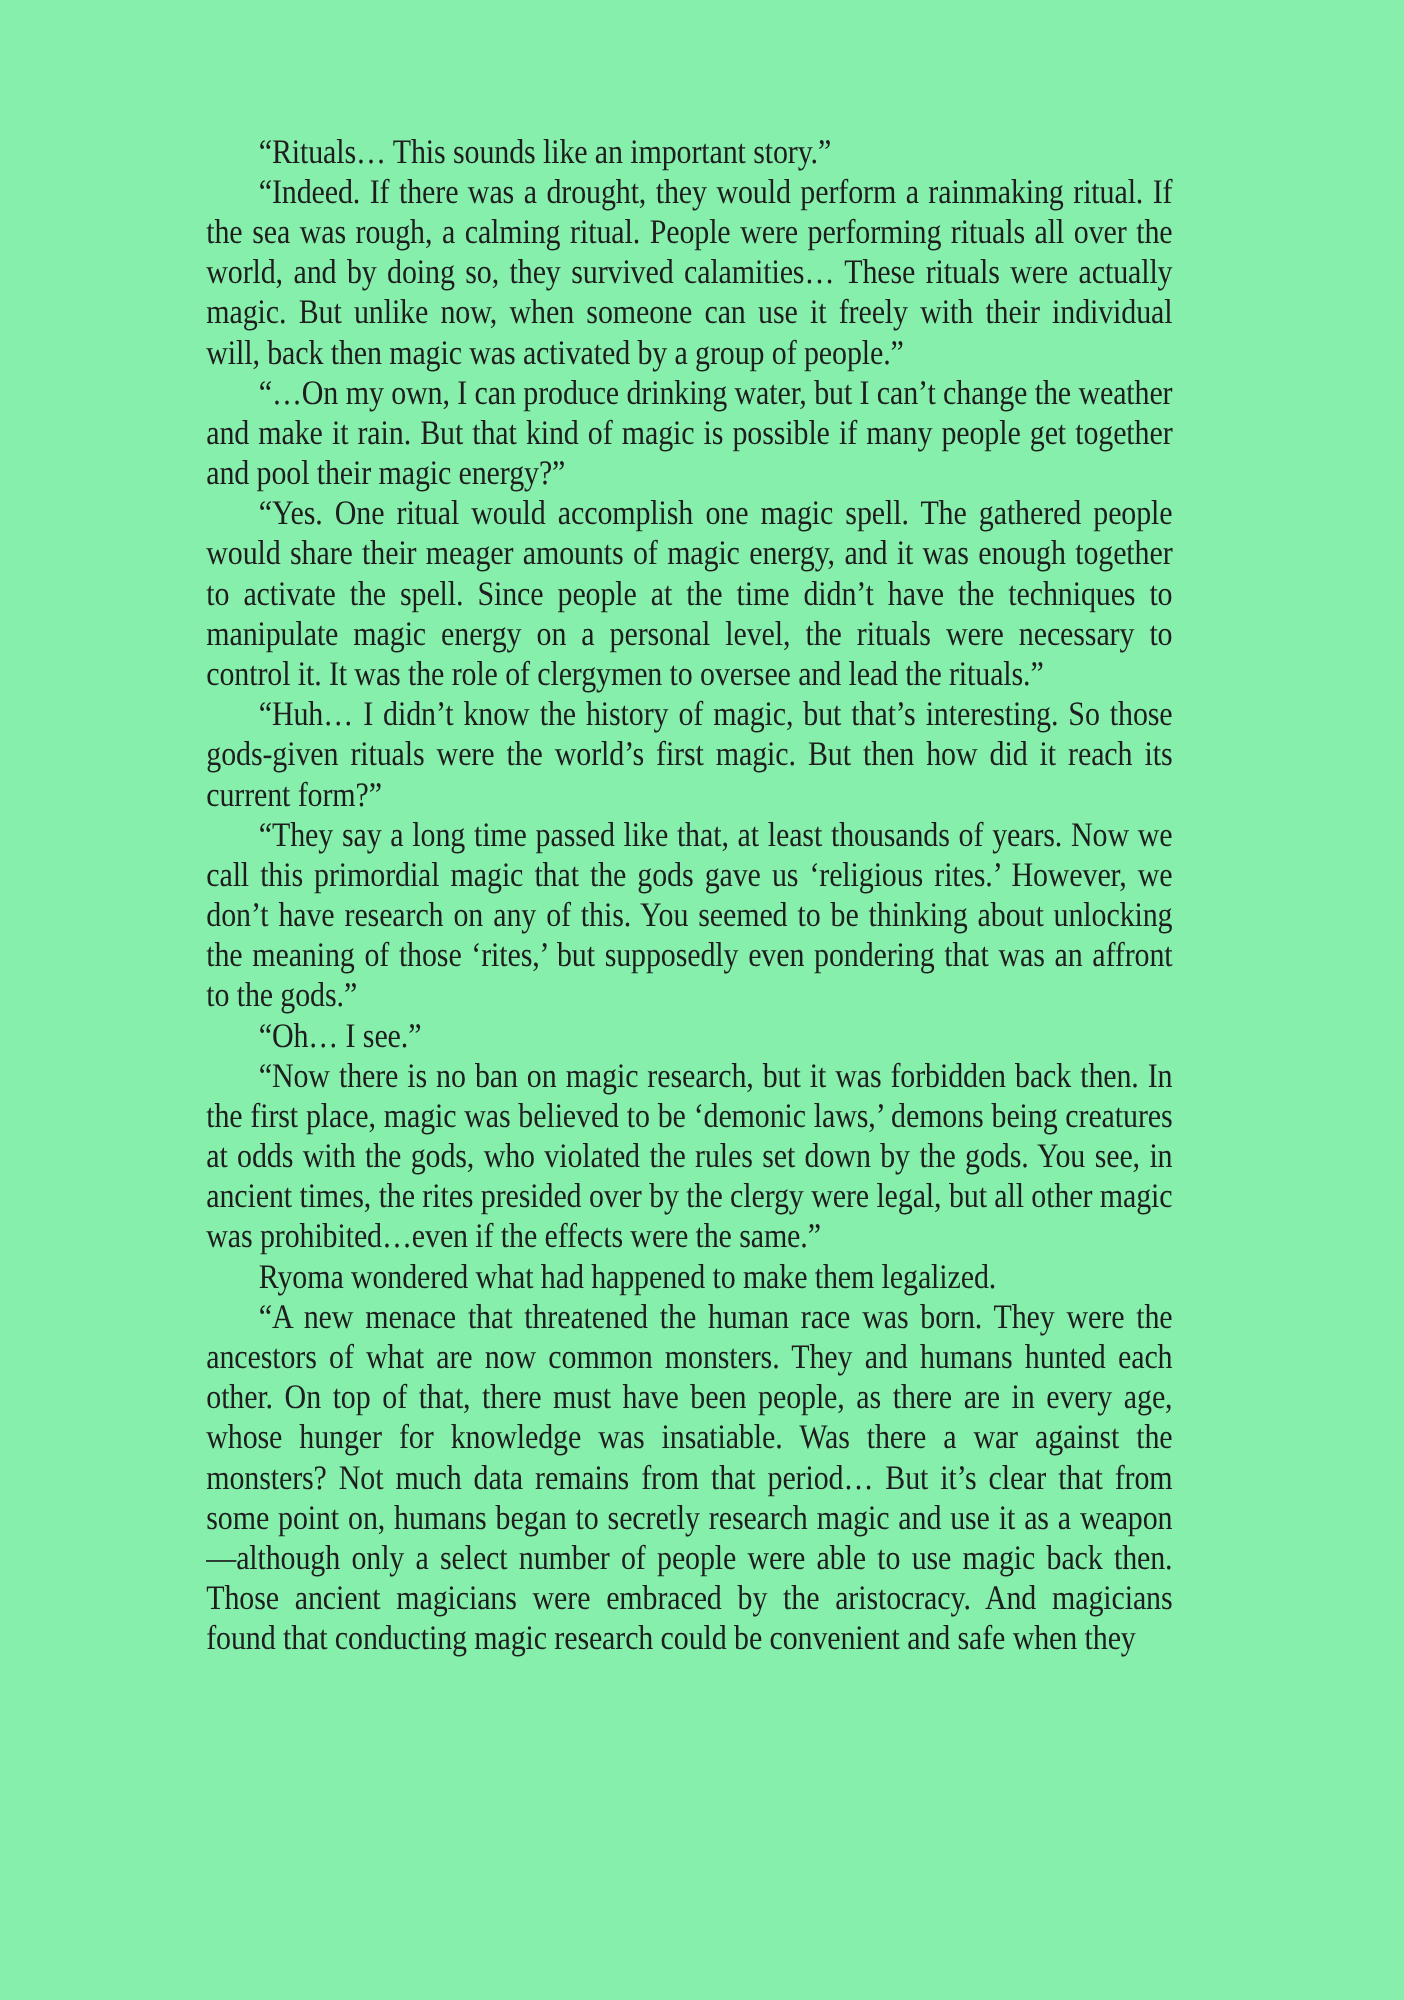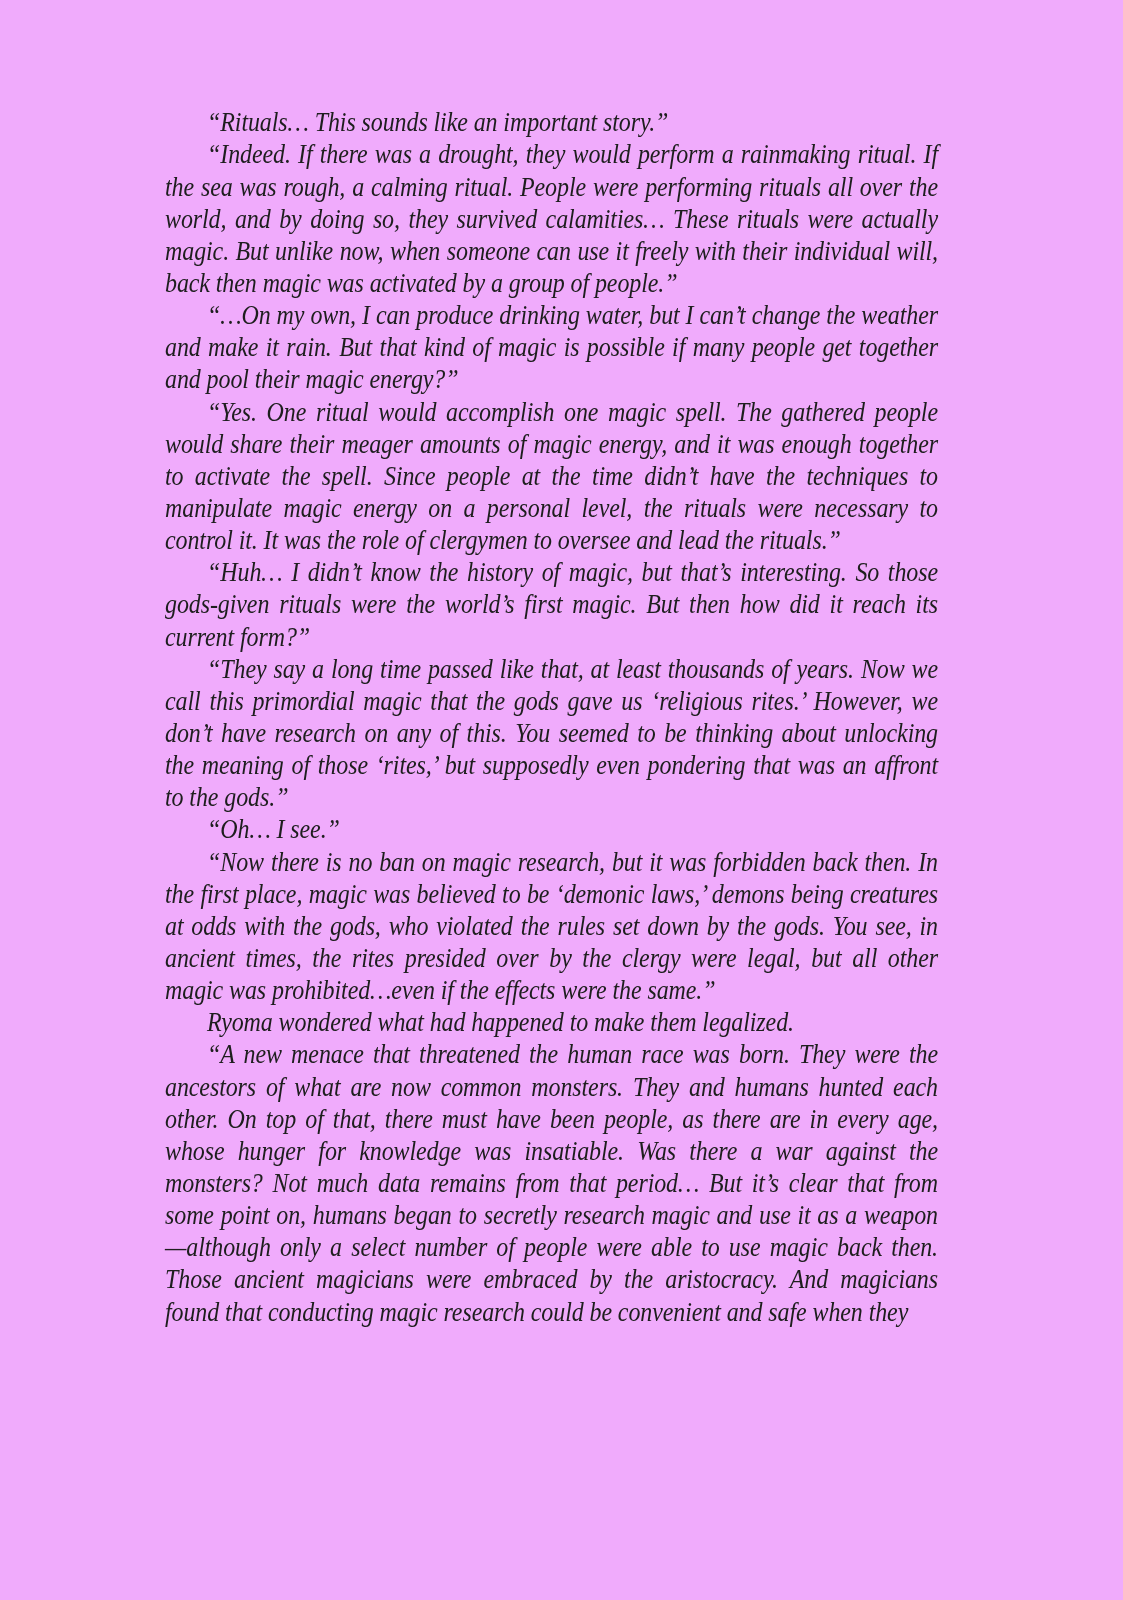--- a/index.html
+++ b/index.html
@@ -4,23 +4,22 @@
 <style>
   html, body {
     margin: 0;
     padding: 0;
     background: #ffffff;
   }
   .book-page {
     position: relative;
     width: 1123px;
     height: 1600px;
-    background: #f0abfc;
+    background: #86efac;
     overflow: hidden;
-    font-style: italic;
   }
   .text-block {
     position: absolute;
     left: 165px;
     top: 106px;
     width: 773px;
     font-family: "Liberation Serif", "DejaVu Serif", serif;
     font-size: 24px;
     line-height: 28px;
     color: #1e1e1e;

